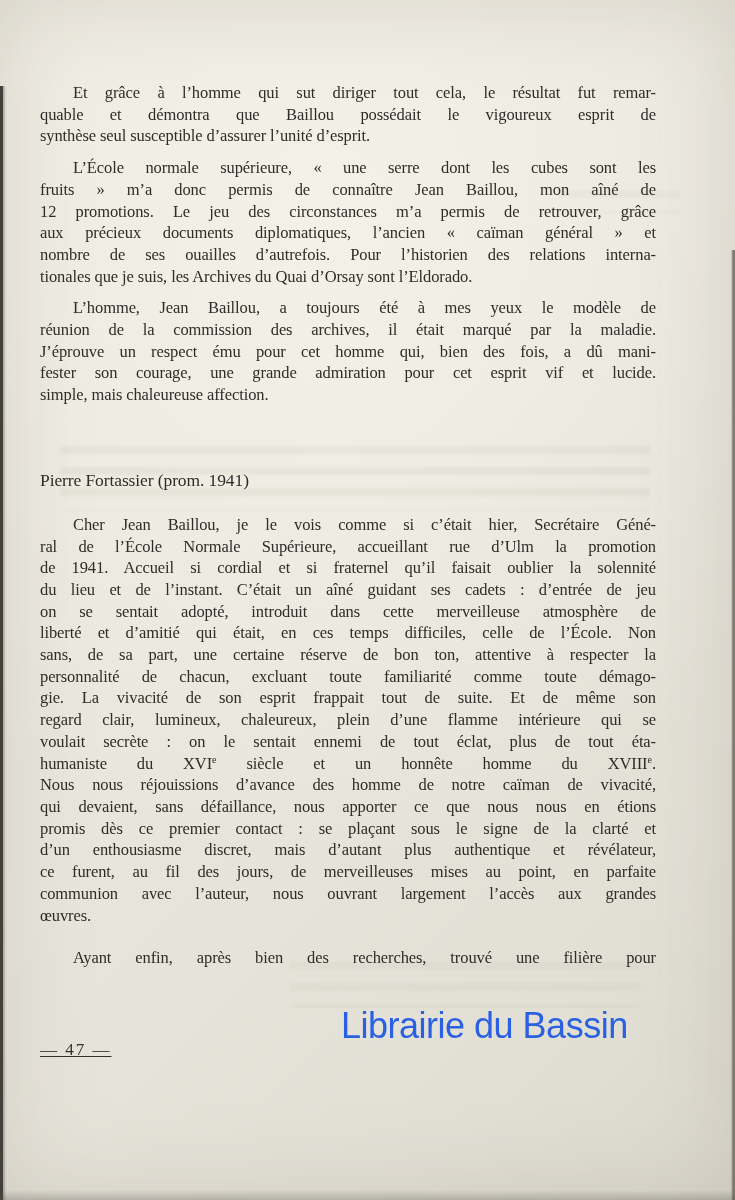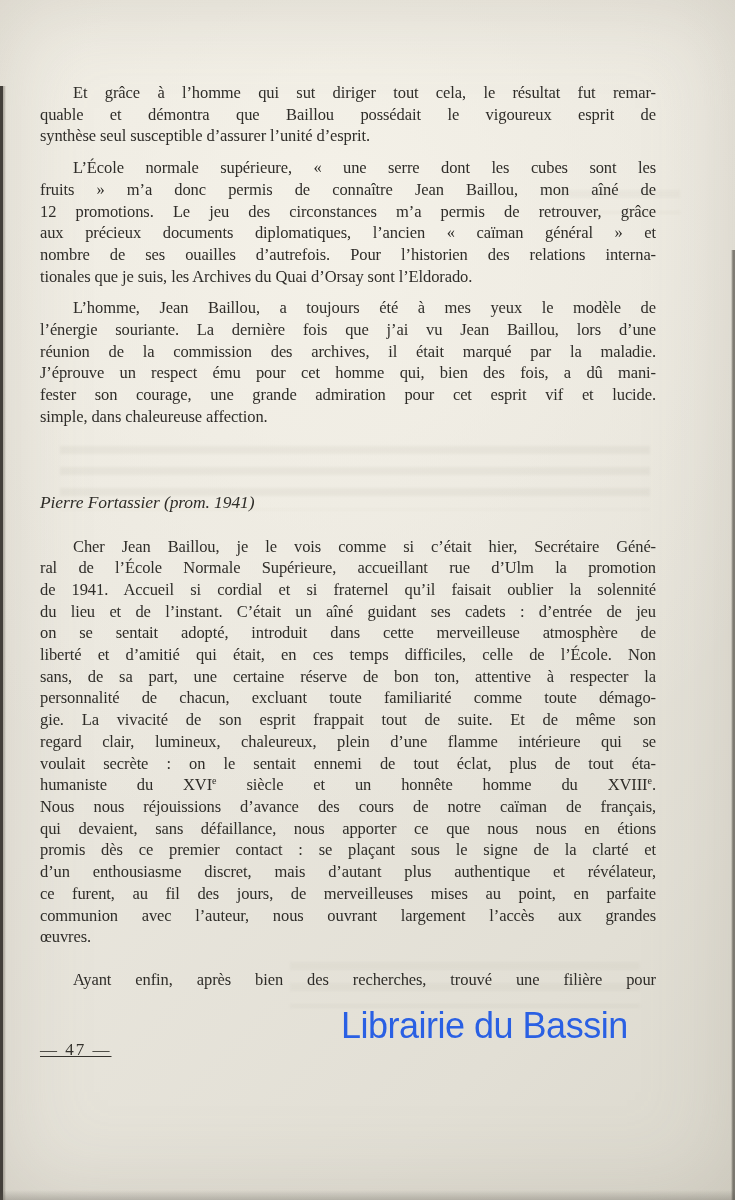--- a/index.html
+++ b/index.html
@@ -34,21 +34,21 @@
   }
   .para{margin:0 0 10px 0;}
   .ln{display:block;text-align:justify;text-align-last:justify;}
   .ln.end{text-align:center;text-align-last:left;}
   .ln.ind{text-indent:33px;}
   sup.ord{font-size:10px;vertical-align:super;line-height:0;letter-spacing:0;}
   .it{}
 
   .heading{
     margin:63px 0 23px 0;
-    font-style:italic;font-size:17.5px;line-height:22px;
+    font-size:17.5px;line-height:22px;
     text-align:left;text-align-last:left;
   }
   .para-last{margin-top:21px;margin-bottom:0;}
 
   .footer-no{
     position:absolute;left:40px;top:1040px;width:550px;
     font-size:17px;letter-spacing:2px;color:#34322d;text-decoration:underline;
   }
   .watermark{
     position:absolute;left:341px;top:1004px;
@@ -81,43 +81,42 @@
       <span class="ln ind">L’École normale supérieure, « une serre dont les cubes sont les</span>
       <span class="ln">fruits » m’a donc permis de connaître Jean Baillou, mon aîné de</span>
       <span class="ln">12 promotions. Le jeu des circonstances m’a permis de retrouver, grâce</span>
       <span class="ln">aux précieux documents diplomatiques, l’ancien « caïman général » et</span>
       <span class="ln">nombre de ses ouailles d’autrefois. Pour l’historien des relations interna-</span>
       <span class="ln end">tionales que je suis, les Archives du Quai d’Orsay sont l’Eldorado.</span>
     </p>
 
     <p class="para">
       <span class="ln ind">L’homme, Jean Baillou, a toujours été à mes yeux le modèle de</span>
-      <span class="ln">l’énergie souriante. La dernière fois que j’ai vu Jean Baillou, lors d’une</span>
       <span class="ln">réunion de la commission des archives, il était marqué par la maladie.</span>
       <span class="ln">J’éprouve un respect ému pour cet homme qui, bien des fois, a dû mani-</span>
       <span class="ln">fester son courage, une grande admiration pour cet esprit vif et lucide.</span>
-      <span class="ln end">simple, dans chaleureuse affection.</span>
+      <span class="ln end">simple, mais chaleureuse affection.</span>
     </p>
 
     <p class="heading">Pierre Fortassier (prom. 1941)</p>
 
     <p class="para">
       <span class="ln ind">Cher Jean Baillou, je le vois comme si c’était hier, Secrétaire Géné-</span>
       <span class="ln">ral de l’École Normale Supérieure, accueillant rue d’Ulm la promotion</span>
       <span class="ln">de 1941. Accueil si cordial et si fraternel qu’il faisait oublier la solennité</span>
       <span class="ln">du lieu et de l’instant. C’était un aîné guidant ses cadets : d’entrée de jeu</span>
       <span class="ln">on se sentait adopté, introduit dans cette merveilleuse atmosphère de</span>
       <span class="ln">liberté et d’amitié qui était, en ces temps difficiles, celle de l’École. Non</span>
       <span class="ln">sans, de sa part, une certaine réserve de bon ton, attentive à respecter la</span>
       <span class="ln">personnalité de chacun, excluant toute familiarité comme toute démago-</span>
       <span class="ln">gie. La vivacité de son esprit frappait tout de suite. Et de même son</span>
       <span class="ln">regard clair, lumineux, chaleureux, plein d’une flamme intérieure qui se</span>
       <span class="ln">voulait secrète : on le sentait ennemi de tout éclat, plus de tout éta-</span>
       <span class="ln"><span>humaniste du XVI</span><sup class="ord">e</sup><span> siècle et un honnête homme du XVIII</span><sup class="ord">e</sup><span>.</span></span>
-      <span class="ln"><span>Nous nous réjouissions d’avance des cours de notre </span><span class="it">caïman</span><span> de français,</span></span>
+      <span class="ln"><span>Nous nous réjouissions d’avance des homme de notre </span><span class="it">caïman</span><span> de vivacité,</span></span>
       <span class="ln">qui devaient, sans défaillance, nous apporter ce que nous nous en étions</span>
       <span class="ln">promis dès ce premier contact : se plaçant sous le signe de la clarté et</span>
       <span class="ln">d’un enthousiasme discret, mais d’autant plus authentique et révélateur,</span>
       <span class="ln">ce furent, au fil des jours, de merveilleuses mises au point, en parfaite</span>
       <span class="ln">communion avec l’auteur, nous ouvrant largement l’accès aux grandes</span>
       <span class="ln end">œuvres.</span>
     </p>
 
     <p class="para para-last">
       <span class="ln ind">Ayant enfin, après bien des recherches, trouvé une filière pour</span>

